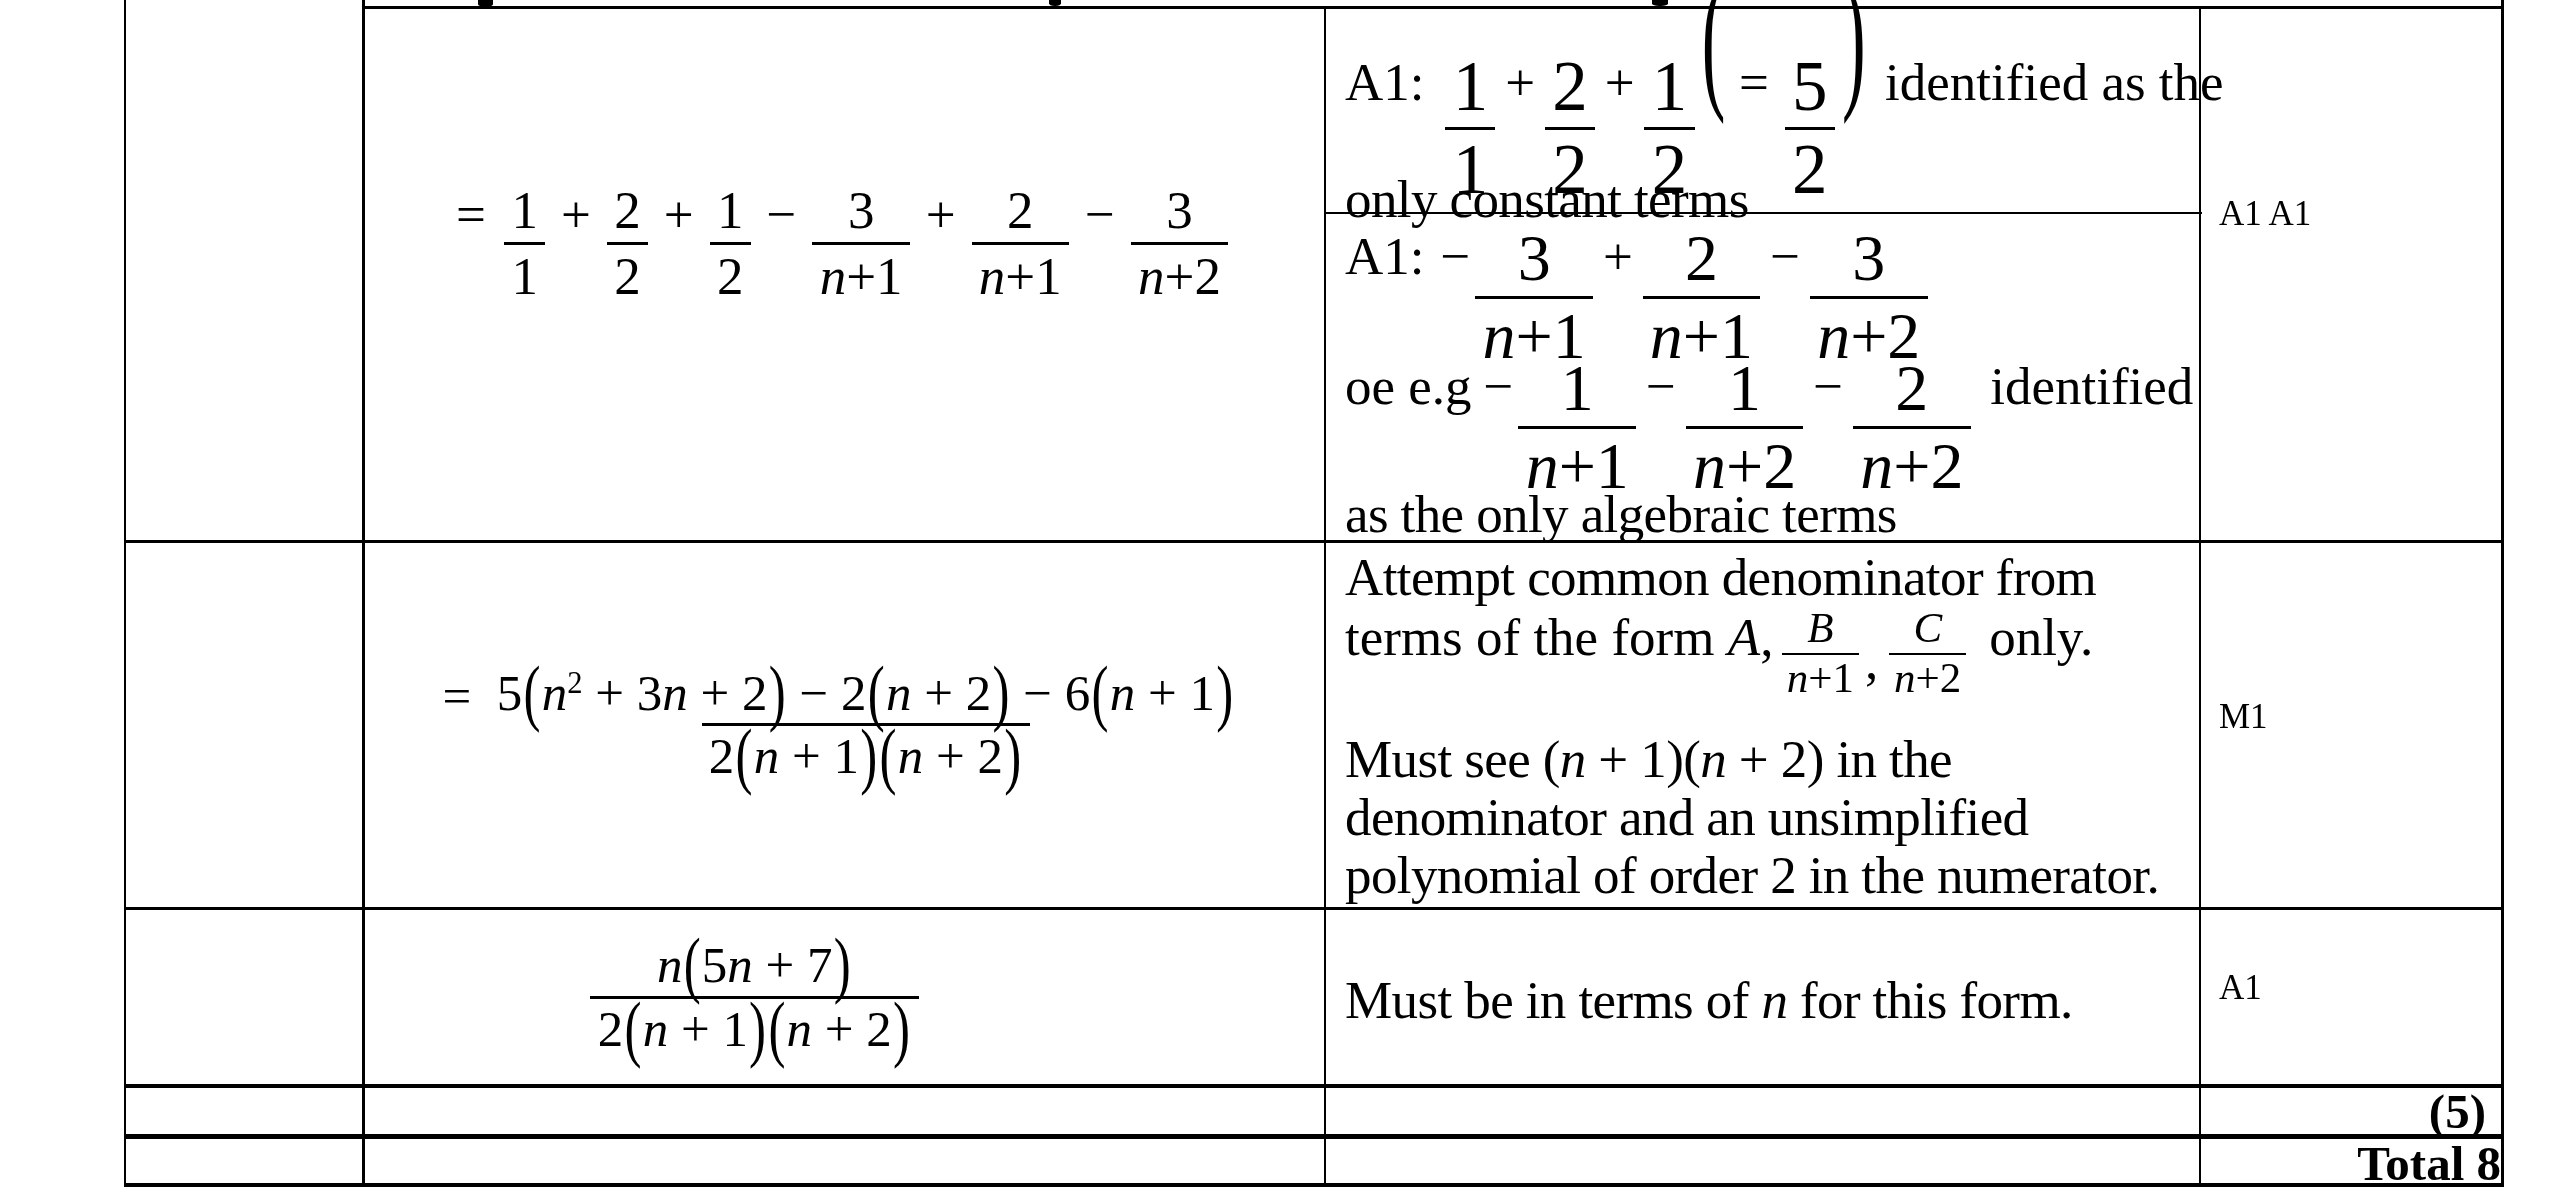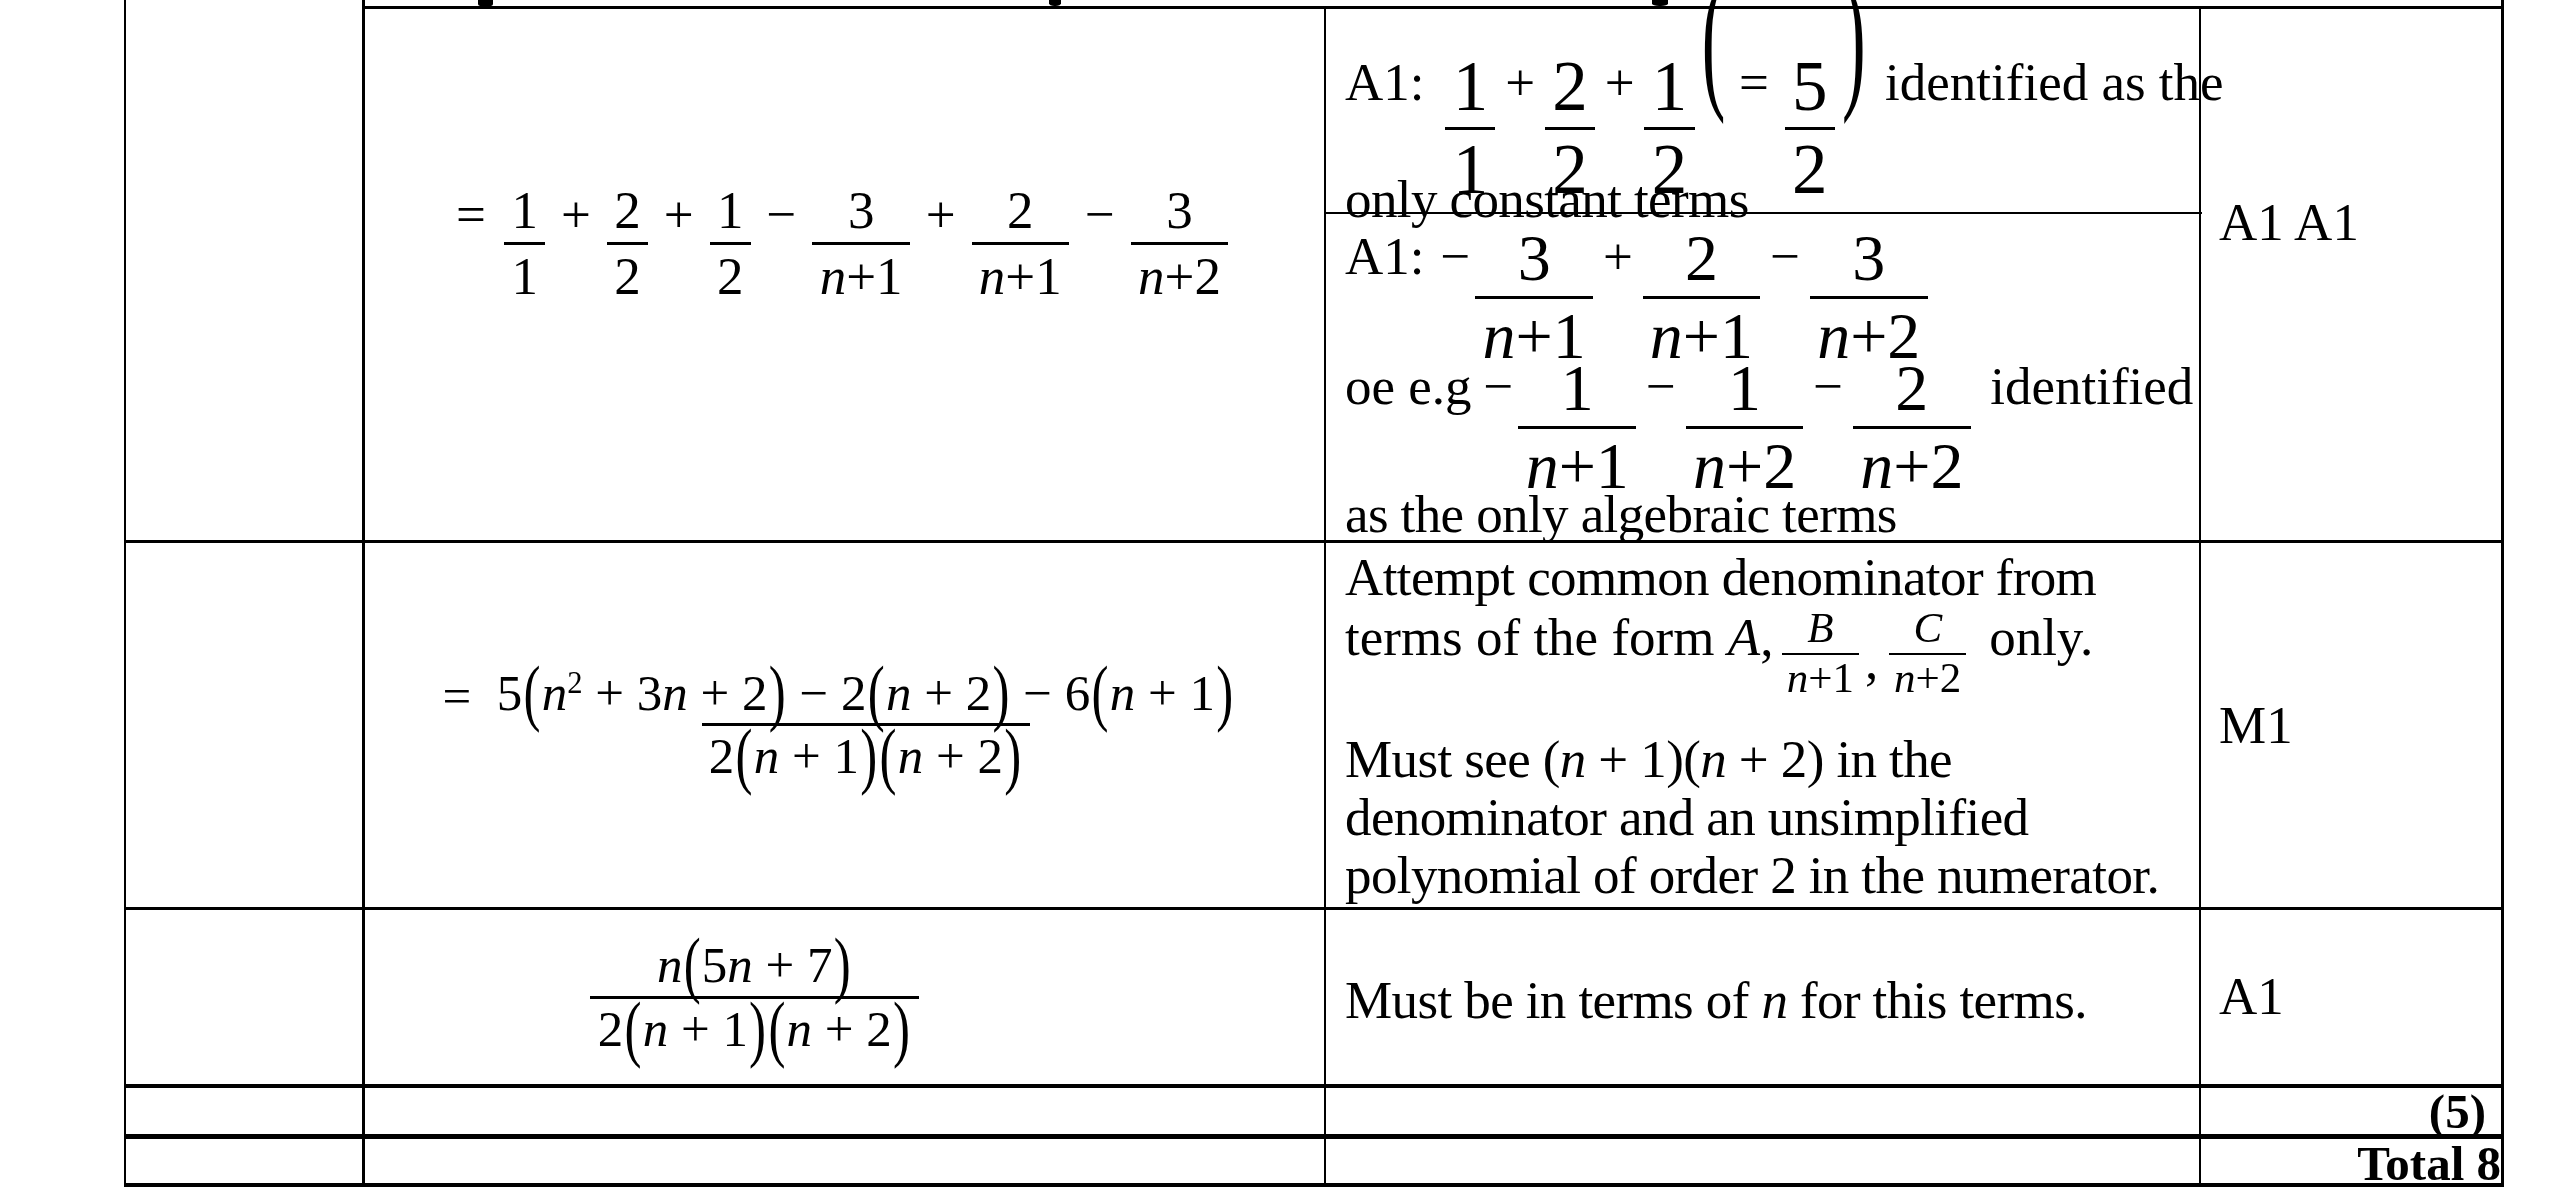--- a/index.html
+++ b/index.html
@@ -24,21 +24,21 @@
   .fracS .fd{border-top-width:2.4px;padding:3.6px 4.9px 0.6px;}
   .op{margin:0 11px;}
   .opt{margin:0 4.9px;}
   .eq{margin-right:13.4px;}
   .lbl{margin-right:16px;}
   .tail{margin-left:17px;}
   .it{font-style:italic;}
   .sup{font-size:0.6em;vertical-align:0.55em;}
   .bp{display:inline-block;transform:scaleY(1.45);transform-origin:50% 52%;padding:0 1.2px;}
   .tallp{display:inline-block;font-size:71px;transform:scaleY(2.25);transform-origin:50% 50%;margin:0 2.4px;line-height:1;}
-  .mark{font-size:53px;line-height:1;font-family:Liberation Serif, serif;}
+  .mark{font-size:35px;line-height:1;font-family:Liberation Serif, serif;}
   .subtotal{font-size:49px;font-weight:bold;line-height:47px;}
   .totalrow{font-size:49px;font-weight:bold;line-height:44px;}
   .lowcomma{align-self:flex-end;margin:0 6px 9.7px 1.2px;}
 </style>
 </head>
 <body>
 
 <div class="page">
 
   <div class="frag" style="left:478px;top:0;width:14.6px;height:6.7px;"></div>
@@ -197,21 +197,21 @@
 
   <div class="cell flexc" style="left:365px;top:910px;width:779px;height:174px;">
     <div class="mline work2">
       <span class="frac">
           <span class="fn"><span class="it">n</span><span class="bp">(</span><span>5</span><span class="it">n</span><span> + 7</span><span class="bp">)</span></span>
           <span class="fd"><span>2</span><span class="bp">(</span><span class="it">n</span><span> + 1</span><span class="bp">)</span><span class="bp">(</span><span class="it">n</span><span> + 2</span><span class="bp">)</span></span>
         </span>
     </div>
   </div>
 
-  <div class="cell note ntxt" style="left:1345px;top:971px;"><span>Must be in terms of </span><span class="it">n</span><span> for this terms.</span></div>
+  <div class="cell note ntxt" style="left:1345px;top:971px;"><span>Must be in terms of </span><span class="it">n</span><span> for this form.</span></div>
 
   <div class="cell mark" style="left:2219px;top:970px;">A1</div>
 
   <div class="cell subtotal" style="left:2203px;top:1088px;width:283px;text-align:right;padding-right:14.6px;">(5)</div>
 
   <div class="cell totalrow" style="left:2203px;top:1142px;width:298px;text-align:right;text-decoration:underline;">Total 8</div>
 
 </div>
 
 

